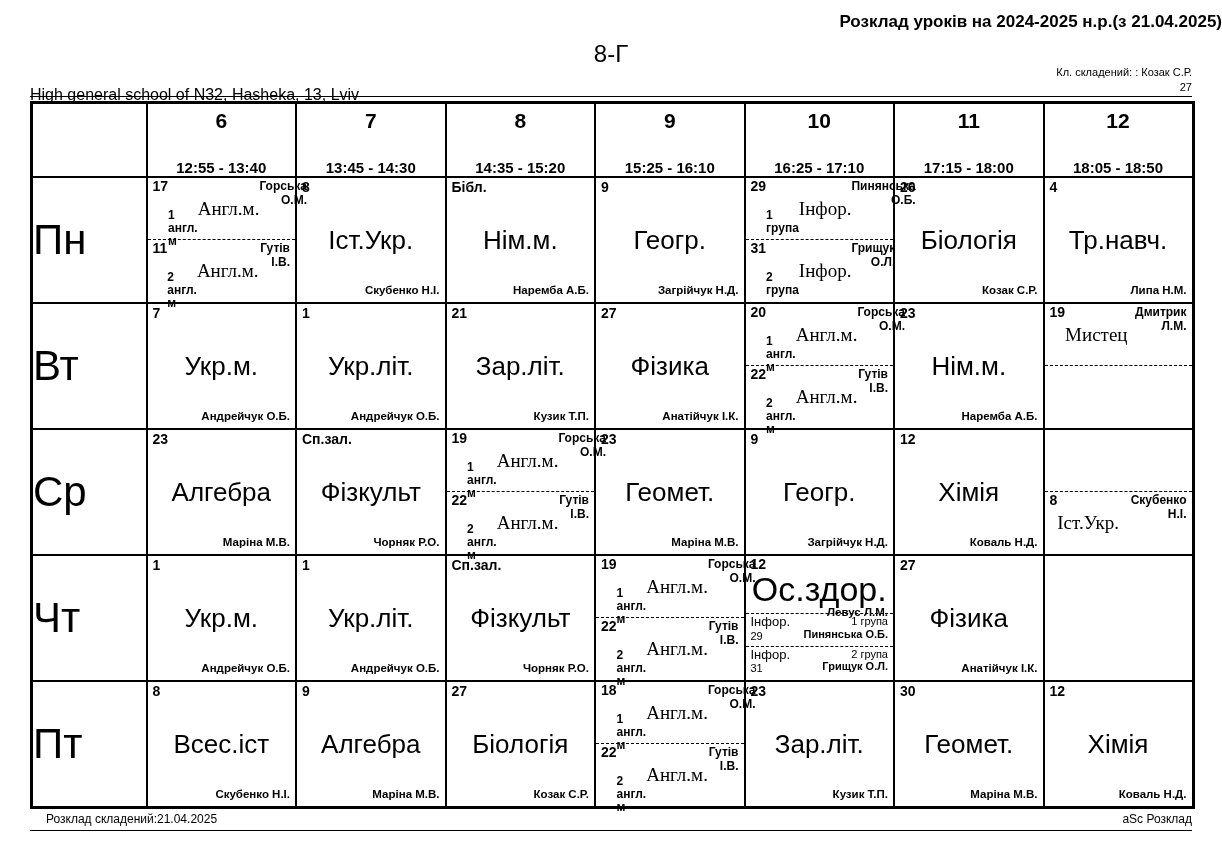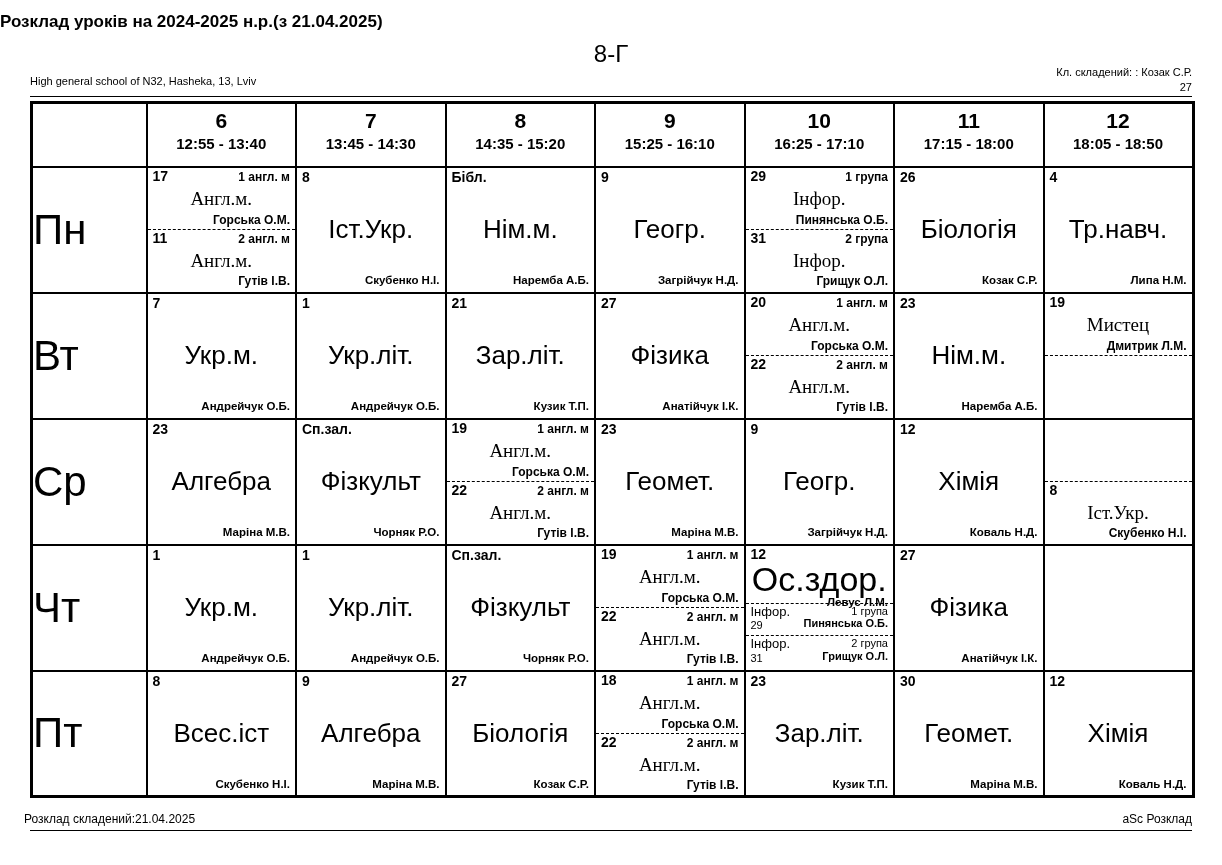--- a/index.html
+++ b/index.html
@@ -2,64 +2,64 @@
 <html><head>
 <meta charset="utf-8">
 <style>
   * { box-sizing: border-box; }
   html,body { margin:0; padding:0; }
   body {
     width:1222px; height:865px; background:#ffffff; color:#000;
     font-family:"Liberation Sans", sans-serif; position:relative; overflow:hidden;
   }
   .abs { position:absolute; }
-  #page-title { top:12px; left:0; width:100%; text-align:left; font-size:17px; font-weight:700; }
+  #page-title { top:12px; left:0; width:100%; text-align:right; font-size:17px; font-weight:700; }
   #class-name { top:40px; left:0; width:100%; text-align:center; font-size:24px; font-weight:400; }
   #homeroom   { top:66px; right:30px; font-size:11px; }
   #page-number{ top:81px; right:30px; font-size:11px; }
-  #school     { top:75px; left:30px;  font-size:11px; }
+  #school     { top:86px; left:30px;  font-size:16px; }
   #top-rule   { top:96px; left:30px; width:1162px; border-top:1.5px solid #000; }
 
   table#timetable {
     position:absolute; top:101px; left:30px; width:1162px;
     border-collapse:collapse; table-layout:fixed; border:3px solid #000;
   }
   th, td { border:2px solid #000; padding:0; vertical-align:top; background:#fff; }
   tr.hdr-row { height:64px; }
   tr.day-row { height:126px; }
   th .p-num  { font-size:21px; font-weight:700; text-align:center; margin-top:5px; }
-  th .p-time { font-size:15px; font-weight:700; margin-top:2px; }
+  th .p-time { font-size:15px; font-weight:700; margin-top:26px; }
   td.day-cell { vertical-align:middle; font-size:42px; font-weight:400; }
 
   .cell { height:122px; display:flex; flex-direction:column; padding:2px 5px; }
   .cell .room    { font-weight:700; font-size:14px; text-align:left; line-height:1.1; }
   .cell .subject { flex:1; display:flex; align-items:center; justify-content:center; font-size:26px; line-height:1; }
   .cell .teacher { font-weight:700; font-size:11.5px; text-align:right; line-height:1.2; }
 
   .cell-split { padding:0; }
-  .half { height:61px; display:flex; flex-direction:column; padding:1px 5px; }
+  .half { height:61px; display:flex; flex-direction:row; padding:1px 5px; }
   .half.second { border-top:1.5px dashed #000; }
   .half .meta { display:flex; justify-content:space-between; font-weight:700; line-height:1.1; }
   .half .meta .room  { font-size:14px; }
-  .half .meta .group { font-size:12px; padding-top:2px; }
+  .half .meta .group { font-size:12px; padding-top:2px;margin-top:28px; }
   .half .subject { flex:1; text-align:right; font-size:19px; line-height:1; display:flex; align-items:center; justify-content:center;font-family:Liberation Serif, serif; }
   .half .teacher { font-weight:700; font-size:12px; text-align:right; line-height:1.2; }
 
   .cell-triple { padding:0; }
   .tri-top { height:57px; display:flex; flex-direction:column; padding:1px 5px; }
   .tri-top .subject { flex:1; font-size:34px;text-align:right; }
   .sub { height:32.5px; border-top:1.5px dashed #000; display:flex; justify-content:space-between; padding:1px 5px; }
   .sub .l { display:flex; flex-direction:column; text-align:left; line-height:1.15; }
   .sub .l .s-subj { font-size:13px; }
   .sub .l .s-room { font-size:11px; }
   .sub .r { display:flex; flex-direction:column; text-align:right; line-height:1.15; }
   .sub .r .s-group { font-size:11px; }
   .sub .r .s-teacher { font-size:11px; font-weight:700; }
 
-  #footer-left  { top:812px; left:24px;  font-size:12px; }
+  #footer-left  { top:812px; left:46px;  font-size:12px; }
   #footer-right { top:812px; right:30px; font-size:12px; }
   #bottom-rule  { top:830px; left:30px; width:1162px; border-top:1.5px solid #000; }
 </style>
 </head>
 <body>
 
 <div class="abs" id="page-title">Розклад уроків на 2024-2025 н.р.(з 21.04.2025)</div>
 <div class="abs" id="class-name">8-Г</div>
 <div class="abs" id="homeroom">Кл. складений: : Козак С.Р.</div>
 <div class="abs" id="page-number">27</div>

